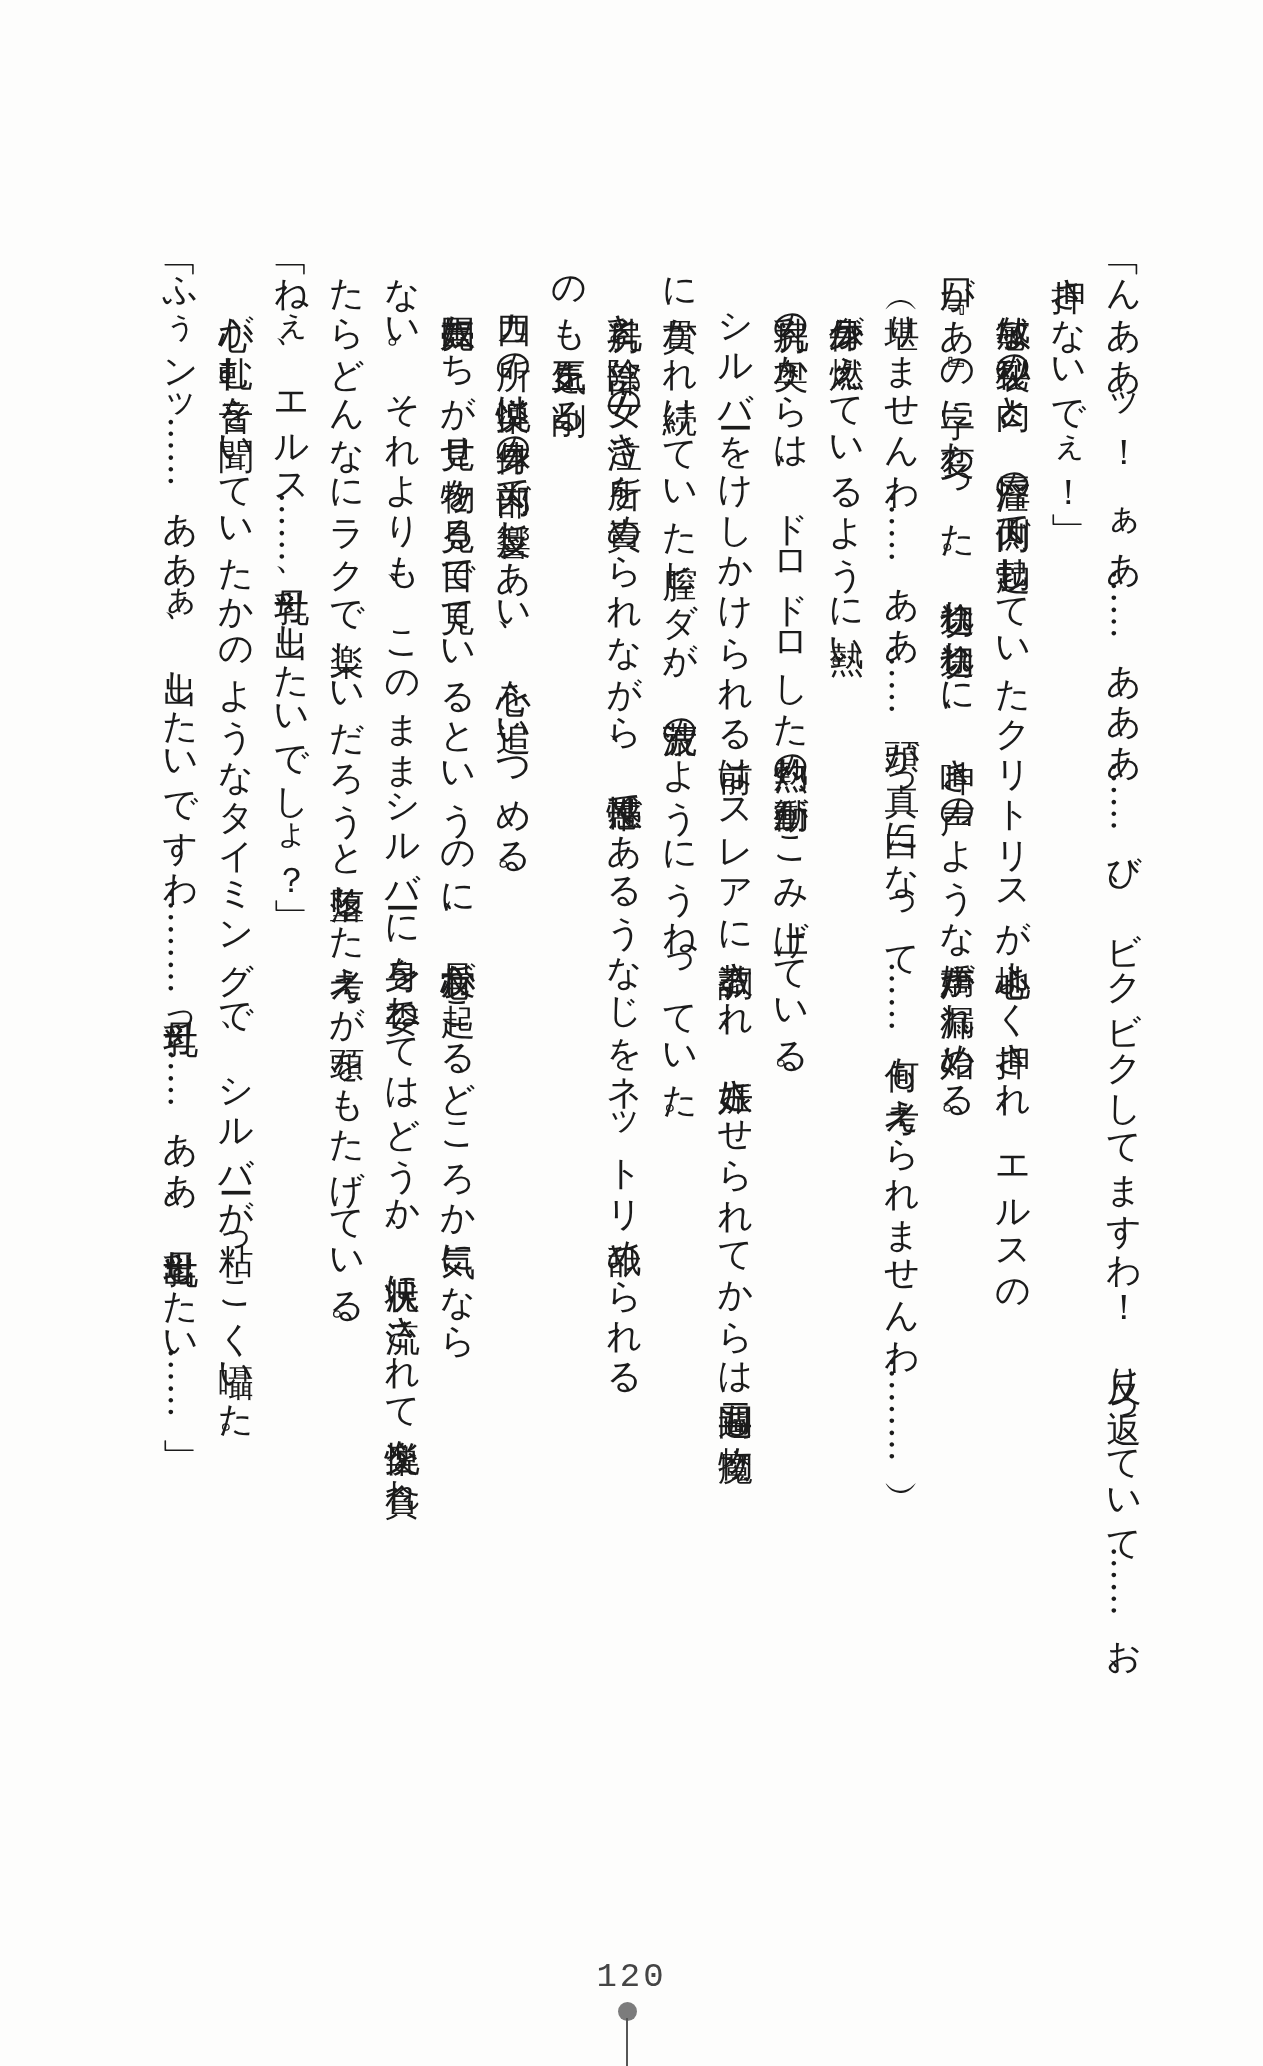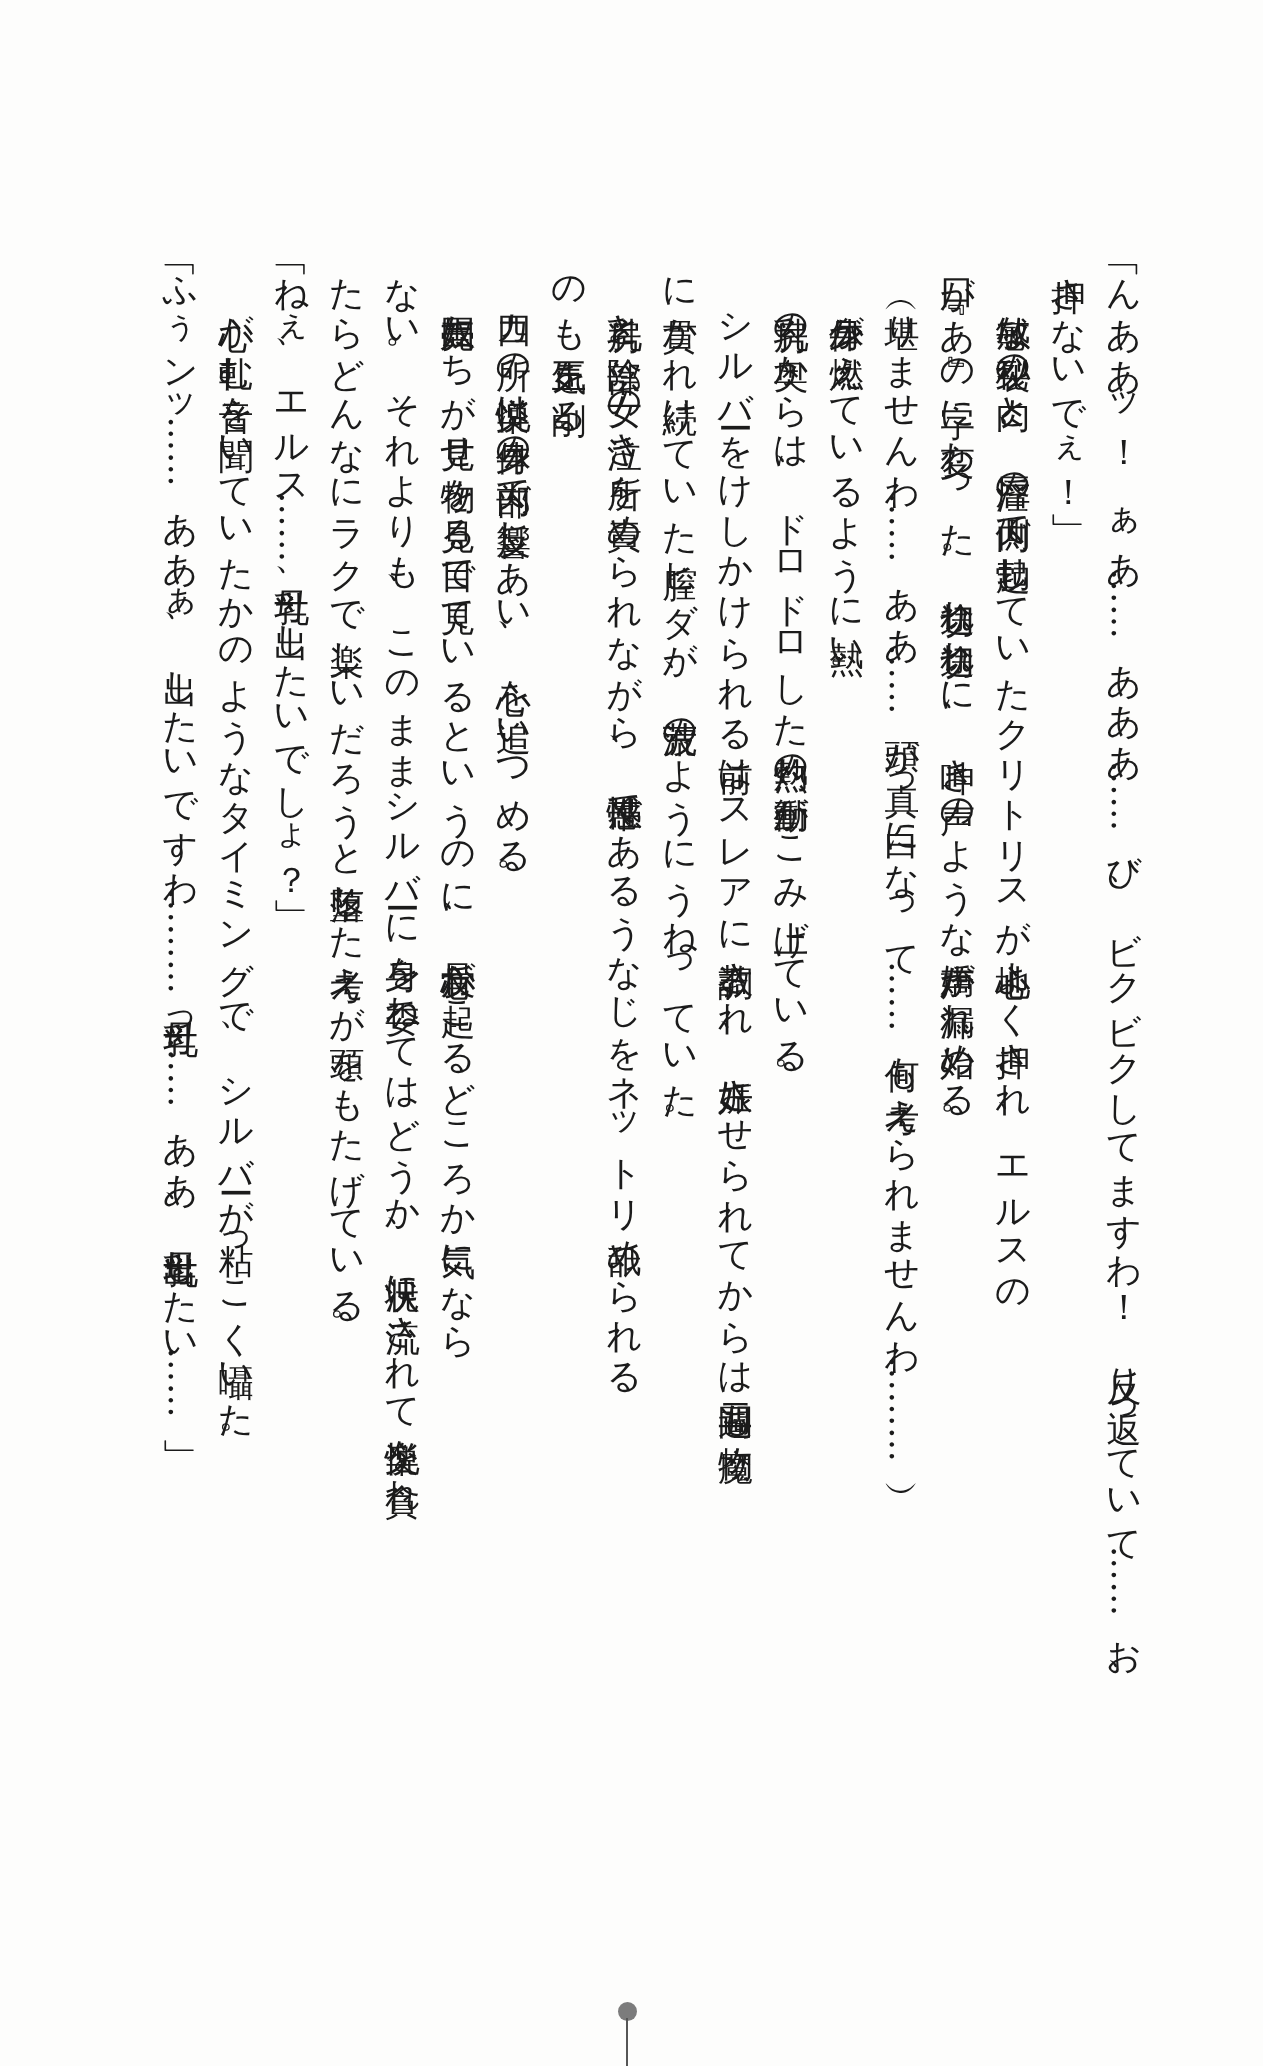--- a/index.html
+++ b/index.html
@@ -85,18 +85,19 @@
       <p class="line">のも正気を削る。</p>
       <p class="line indent">四カ所の悦楽は身体の内部で反響しあい、心を追いつめる。</p>
       <p class="line indent">売国奴たちが見せ物を見る目で見ているというのに、反骨心が起こるどころか気になら</p>
       <p class="line">ない。それよりも、このままシルバーに身を委ねてはどうか、状況に流されて悦楽を貪れ</p>
       <p class="line">たらどんなにラクで楽しいだろうと堕落した考えが頭をもたげている。</p>
       <p class="line">「ねぇ、エルス……母乳、出したいでしょ？」</p>
       <p class="line indent">心が軋む音を聞いていたかのようなタイミングで、シルバーが粘っこく囁いた。</p>
       <p class="line">「ふぅンッ……ああぁ、出したいですわ………母乳っ……ああ、母乳出したい……」</p>
     </div>
 
+  <div class="page-number">120</div>
 
   <div class="marker-dot"></div>
 
   <div class="marker-line"></div>
 
 </div>
 
 </body></html>

